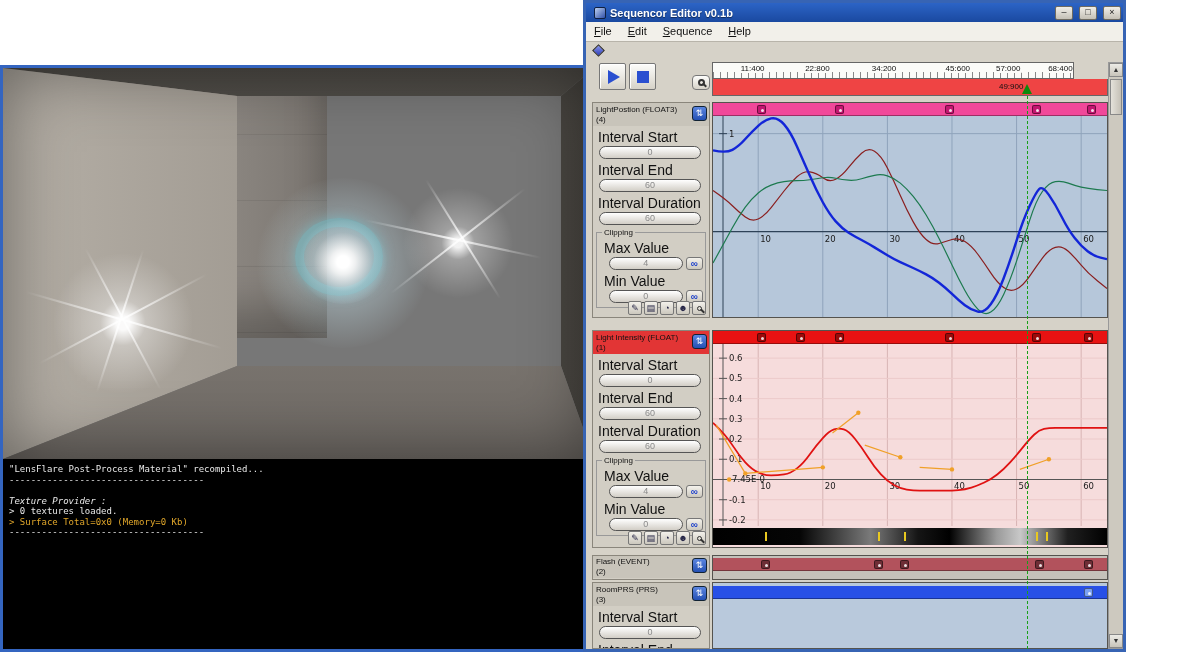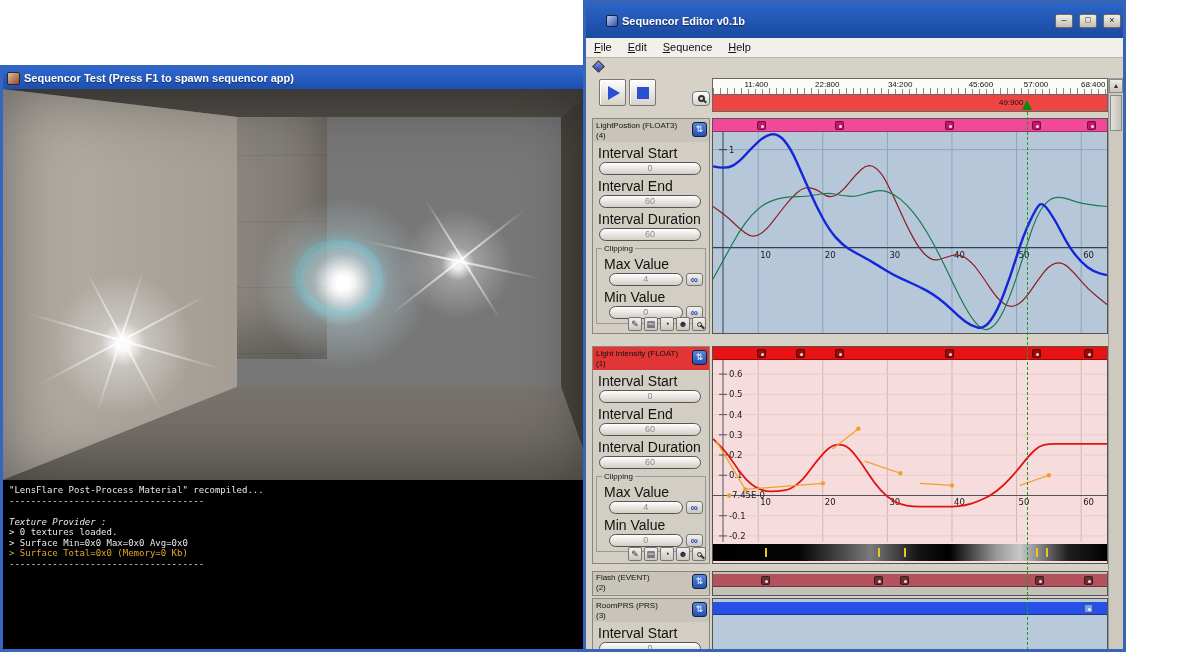--- a/index.html
+++ b/index.html
@@ -38,22 +38,22 @@
   .streak { position:absolute; height:2px;
           background:linear-gradient(90deg,transparent,rgba(255,255,255,.85),transparent); }
   .console { position:relative; width:591px; height:160px; background:#000;
           font-family:"DejaVu Sans Mono", monospace; font-size:9px; line-height:10.5px;
           padding:5px 6px; color:#e8e8e8; }
 
   
   .ewin { position:absolute; left:583px; top:0; width:543px; height:652px;
           background:#3764b4; padding:3px; z-index:2; }
   .ewin-inner { width:100%; height:100%; background:#e8e5dc; display:flex; flex-direction:column; }
-  .ewin-title { height:35px; background:linear-gradient(180deg,#2c64c6,#1a49a0);
-          display:flex; align-items:center; padding:0 2px 0 20px; gap:4px; }
+  .ewin-title { height:19px; background:linear-gradient(180deg,#2c64c6,#1a49a0);
+          display:flex; align-items:center; padding:0 2px 0 8px; gap:4px; }
   .ewin-title .ttl { color:#fff; font-size:11px; font-weight:bold; flex:1;
           text-shadow:0 1px 1px rgba(0,0,0,.5); white-space:nowrap; overflow:hidden;}
   .ewin-appicon { width:12px; height:12px; border-radius:2px; flex:0 0 auto;
           background:linear-gradient(135deg,#bcd0f0,#3050a8); border:1px solid #102040; }
   .wbtn { width:18px; height:14px; margin-left:2px; border:1px solid #6e6a60; border-radius:2px;
           background:linear-gradient(#f0eee8,#c4c0b6); font-size:9px; line-height:11px;
           text-align:center; color:#222; }
   .menubar { height:20px; background:#f2f0ea; border-bottom:1px solid #b8b4aa;
           display:flex; align-items:stretch; font-size:11px; color:#111; }
   .menubar .mitem { display:inline-block; padding:0 8px; line-height:19px; }
@@ -70,21 +70,21 @@
   .tri-play { width:0; height:0; border-left:12px solid #2a4fd0;
           border-top:7px solid transparent; border-bottom:7px solid transparent; margin-left:3px;}
   .sq-stop { width:12px; height:12px; background:#2a4fd0; }
   .btn-zoom { position:absolute; left:106px; top:33px; width:18px; height:15px;
           border:1px solid #777; border-radius:4px;
           background:linear-gradient(#fdfdfb,#d6d2c8); display:flex; align-items:center; justify-content:center;}
   .mag { display:inline-block; width:7px; height:7px; border:2px solid #333; border-radius:50%; position:relative; }
   .mag::after { content:''; position:absolute; width:5px; height:2px; background:#333;
           transform:rotate(45deg); right:-4px; bottom:-2px; }
 
-  .ruler { position:absolute; left:126px; top:20px; width:396px; height:17px;
+  .ruler { position:absolute; left:126px; top:20px; width:362px; height:17px;
           background:#fbfbf8; border:1px solid #666; overflow:hidden; }
   .ruler::before { content:''; position:absolute; left:0; right:0; bottom:0; height:6px;
           background:repeating-linear-gradient(90deg,#888 0 1px,transparent 1px 7px); }
   .rlabel { position:absolute; top:1px; transform:translateX(-50%); font-size:8px; color:#111;
           background:#fbfbf8; padding:0 1px; white-space:nowrap; }
   .ruler2 { position:absolute; left:126px; top:37px; width:396px; height:17px;
           background:#ef4444; border:1px solid #666; border-top:none; overflow:hidden; }
   .ph-label { position:absolute; top:3px; font-size:8px; color:#111; }
   .ph-tri { position:absolute; bottom:1px; width:0; height:0;
           border-left:5px solid transparent; border-right:5px solid transparent;
@@ -141,24 +141,20 @@
           background:linear-gradient(#ecebe6,#c8c4ba); font-size:7px; line-height:12px;
           text-align:center; color:#333; padding:0; }
   .sbtn.up { top:0; } .sbtn.down { bottom:0; }
   .sthumb { position:absolute; left:1px; top:16px; width:12px; height:36px;
           background:linear-gradient(90deg,#e4e1da,#c4c0b6); border:1px solid #888; }
 </style>
 </head>
 <body>
 
 <div class="lwin">
-  <div class="lwin-title">
-    <span class="lwin-appicon"></span>
-    <span>Sequencor Test (Press F1 to spawn sequencor app)</span>
-  </div>
   <div class="viewport">
     <div class="vp-poly vp-ceil"></div>
     <div class="vp-poly vp-left"></div>
     <div class="vp-poly vp-right"></div>
     <div class="vp-poly vp-floor"></div>
     <div class="vp-back"></div>
 
     <div class="streak" style="left:18px;top:251px;width:205px;transform:rotate(16deg);"></div>
     <div class="streak" style="left:25px;top:250px;width:190px;transform:rotate(-28deg);"></div>
     <div class="streak" style="left:40px;top:250px;width:160px;transform:rotate(62deg);"></div>
@@ -174,21 +170,20 @@
     <div class="ring"></div>
     <div class="glow" style="left:295px;top:152px;width:90px;height:84px;background:radial-gradient(circle,#ffffff 0 10%,rgba(255,255,255,.85) 20%,rgba(210,235,245,.3) 48%,transparent 72%);"></div>
     <div class="vp-vignette"></div>
   </div>
   <div class="console">
     <div class="cline" style="color: rgb(232, 232, 232);">"LensFlare Post-Process Material" recompiled...</div>
     <div class="cline" style="color: rgb(232, 232, 232);">------------------------------------</div>
     <div class="cline" style="color: rgb(232, 232, 232);">&nbsp;</div>
     <div class="cline" style="color: rgb(232, 232, 232); font-style: italic;">Texture Provider :</div>
     <div class="cline" style="color: rgb(232, 232, 232);">&gt; 0 textures loaded.</div>
-    <div class="cline" style="color: rgb(232, 232, 232);">&gt; Surface Min=0x0 Max=0x0 Avg=0x0</div>
     <div class="cline" style="color: rgb(224, 166, 42);">&gt; Surface Total=0x0 (Memory=0 Kb)</div>
     <div class="cline" style="color: rgb(232, 232, 232);">------------------------------------</div>
   </div>
 </div>
 
 <div class="ewin">
  <div class="ewin-inner">
   <div class="ewin-title">
     <span class="ewin-appicon"></span>
     <span class="ttl">Sequencor Editor v0.1b</span>

